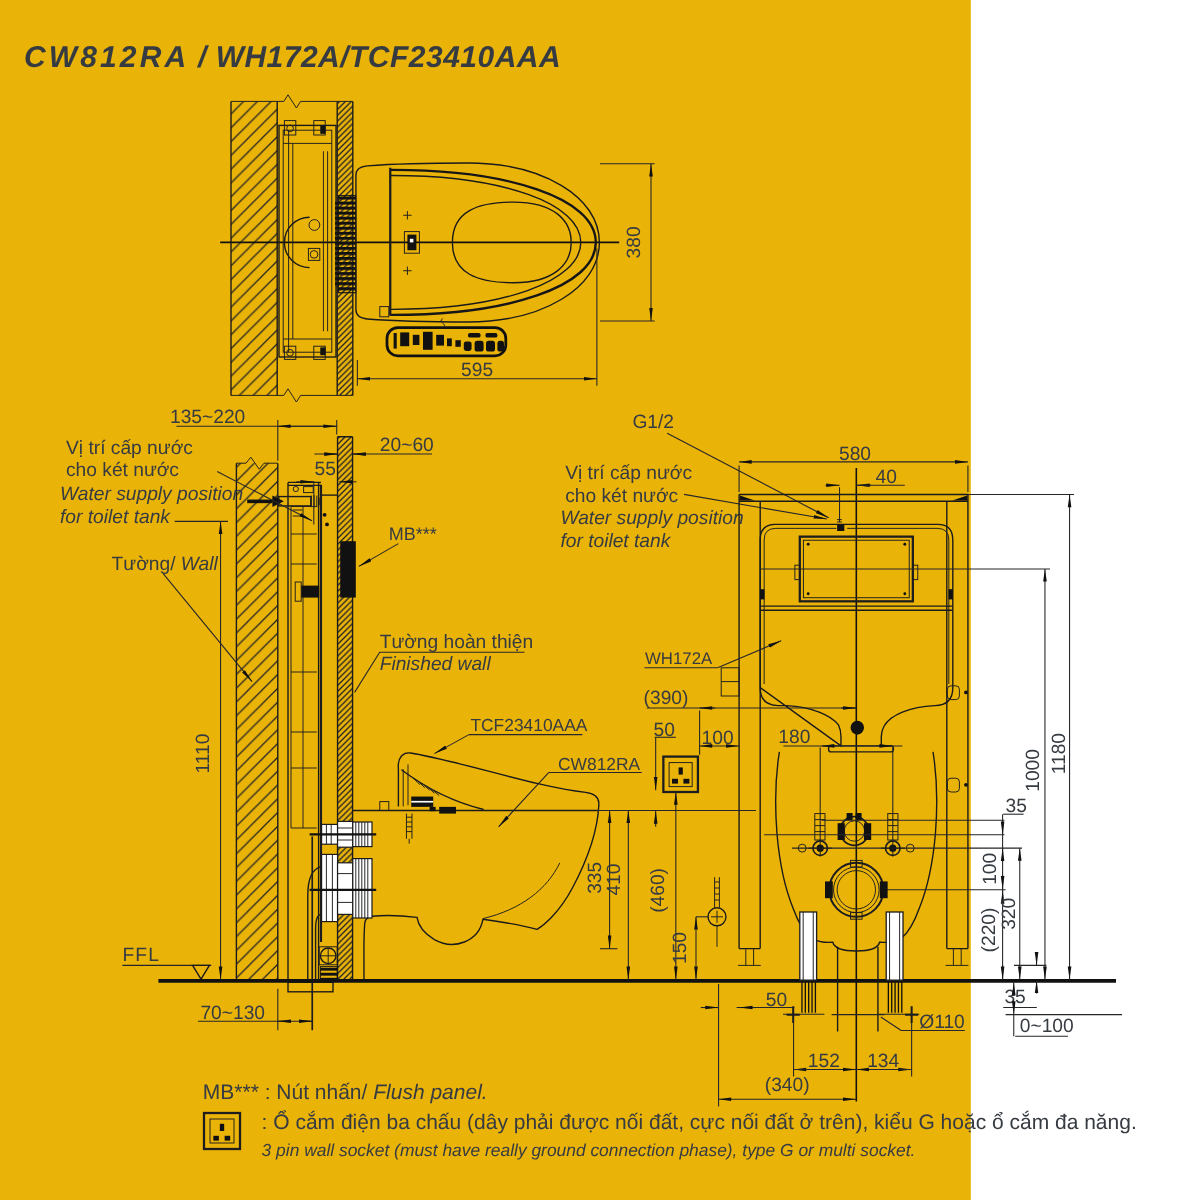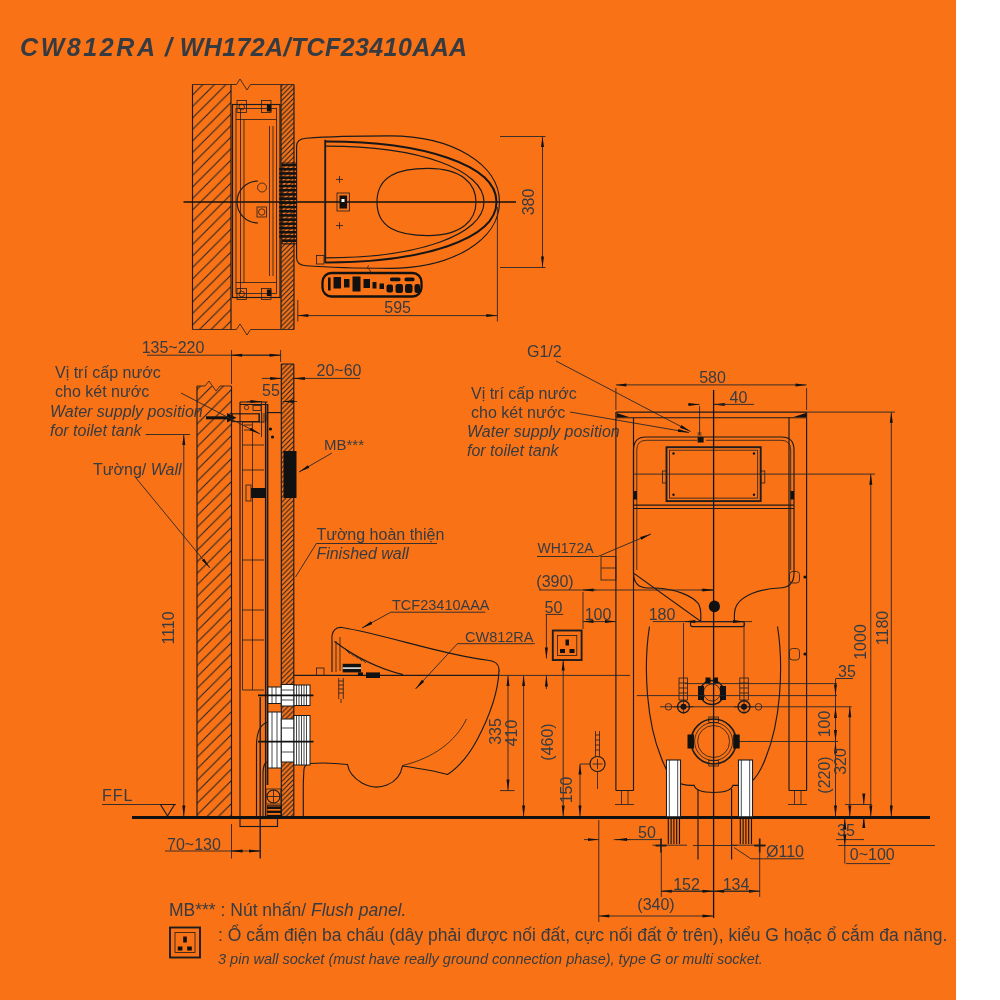--- a/index.html
+++ b/index.html
@@ -1,16 +1,16 @@
 <!DOCTYPE html>
 <html><head>
 <meta charset="utf-8">
 <style>
 html,body{margin:0;padding:0;background:#ffffff;}
-#pg{width:956px;height:1000px;position:relative;background:#f97316;}
+#pg{width:809px;height:1000px;position:relative;background:#eab308;}
 text{font-family:"Liberation Sans",sans-serif;fill:#363b42;}
 .d{font-size:16px;}
 .l{font-size:16px;}
 .i{font-style:italic;}
 .s{stroke:#1a1a1c;fill:none;stroke-width:1.15;}
 .s2{stroke:#161618;fill:none;stroke-width:2;}
 .t{stroke:#1d1d1f;fill:none;stroke-width:0.8;}
 .blk{fill:#111;stroke:none;}
 .dim{stroke:#26262a;fill:none;stroke-width:0.9;}
 </style>

